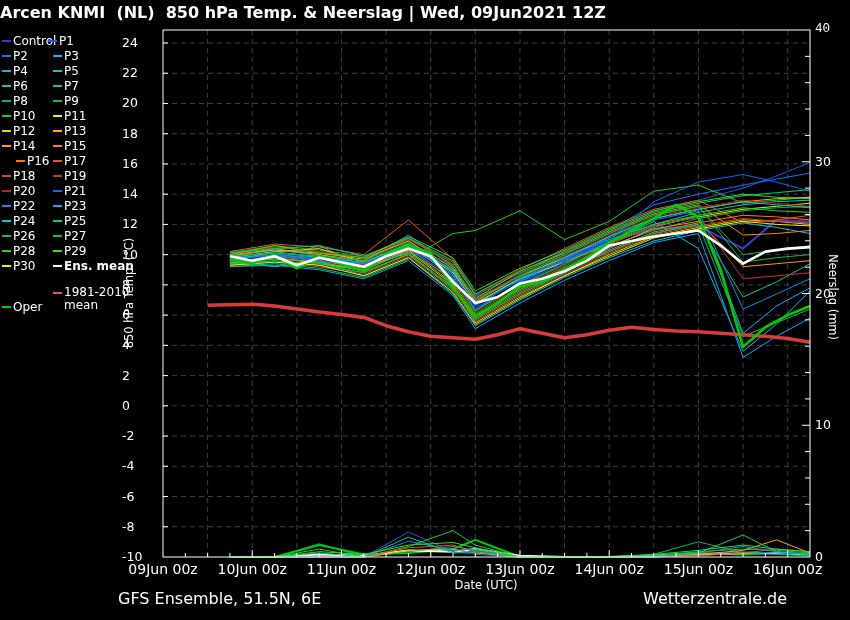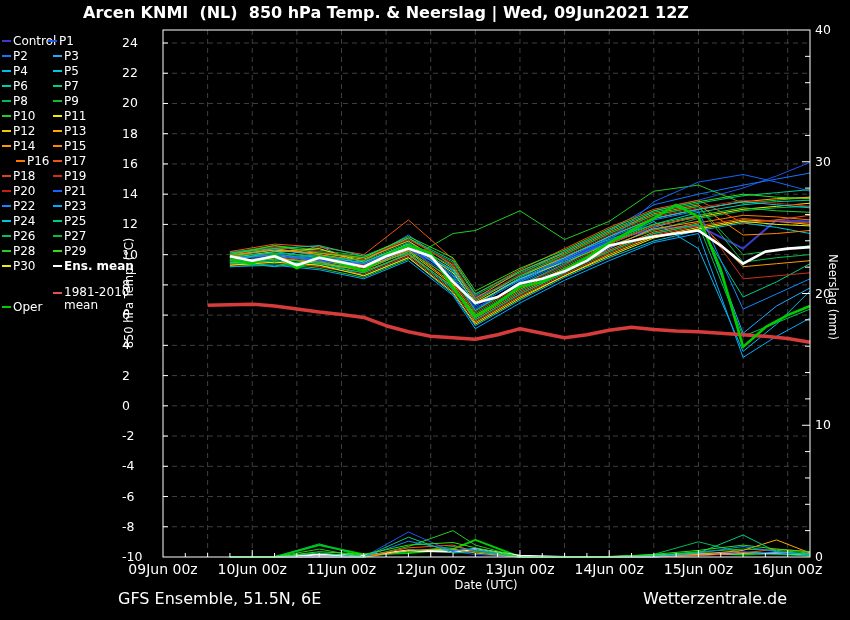--- a/index.html
+++ b/index.html
@@ -1,19 +1,19 @@
 <!DOCTYPE html>
 <html><head>
 <meta charset="utf-8">
 <style>
   html,body{margin:0;padding:0;background:#000;}
   body{width:850px;height:620px;position:relative;overflow:hidden;
        font-family:"DejaVu Sans","Liberation Sans",sans-serif;color:#fff;}
   .abs{position:absolute;}
-  #chart-title{left:0;top:3px;width:772px;text-align:center;font-size:16px;font-weight:bold;white-space:pre;}
+  #chart-title{left:0;top:3px;width:772px;font-size:16px;font-weight:bold;white-space:pre;}
   #plot-svg{left:0;top:0;}
   .tickL{font-size:12.5px;width:36px;}
   .tickR{font-size:12.5px;text-align:left;width:30px;}
   .tickX{font-size:14px;text-align:center;width:84px;}
   .lg{position:absolute;height:15px;line-height:15px;font-size:12px;white-space:nowrap;}
   .lg .sw{display:inline-block;width:9px;height:2px;vertical-align:middle;margin-right:2px;position:relative;top:-1px;}
   .lg .lb{vertical-align:middle;}
   .lg2 .lb{display:inline-block;line-height:13px;vertical-align:top;}
   #y-left-title{left:129px;top:293px;transform:translate(-50%,-50%) rotate(-90deg);font-size:11.5px;white-space:nowrap;}
   #y-right-title{left:833px;top:297px;transform:translate(-50%,-50%) rotate(90deg);font-size:11.5px;white-space:nowrap;}
@@ -234,21 +234,21 @@
     <div class="abs tickL" style="left: 122px; top: 276.882px;">8</div>
     <div class="abs tickL" style="left: 122px; top: 307.118px;">6</div>
     <div class="abs tickL" style="left: 122px; top: 337.353px;">4</div>
     <div class="abs tickL" style="left: 122px; top: 367.588px;">2</div>
     <div class="abs tickL" style="left: 122px; top: 397.824px;">0</div>
     <div class="abs tickL" style="left: 122px; top: 428.059px;">-2</div>
     <div class="abs tickL" style="left: 122px; top: 458.294px;">-4</div>
     <div class="abs tickL" style="left: 122px; top: 488.529px;">-6</div>
     <div class="abs tickL" style="left: 122px; top: 518.765px;">-8</div>
     <div class="abs tickL" style="left: 122px; top: 549px;">-10</div>
-    <div class="abs tickR" style="left: 815px; top: 22px;">40</div>
+    <div class="abs tickR" style="left: 815px; top: 22px; font-family: Liberation Mono, monospace;">40</div>
     <div class="abs tickR" style="left: 815px; top: 153.75px;">30</div>
     <div class="abs tickR" style="left: 815px; top: 285.5px;">20</div>
     <div class="abs tickR" style="left: 815px; top: 417.25px;">10</div>
     <div class="abs tickR" style="left: 815px; top: 549px;">0</div>
     <div class="abs tickX" style="left: 121px; top: 561px;">09Jun 00z</div>
     <div class="abs tickX" style="left: 210.241px; top: 561px;">10Jun 00z</div>
     <div class="abs tickX" style="left: 299.483px; top: 561px;">11Jun 00z</div>
     <div class="abs tickX" style="left: 388.724px; top: 561px;">12Jun 00z</div>
     <div class="abs tickX" style="left: 477.966px; top: 561px;">13Jun 00z</div>
     <div class="abs tickX" style="left: 567.207px; top: 561px;">14Jun 00z</div>

